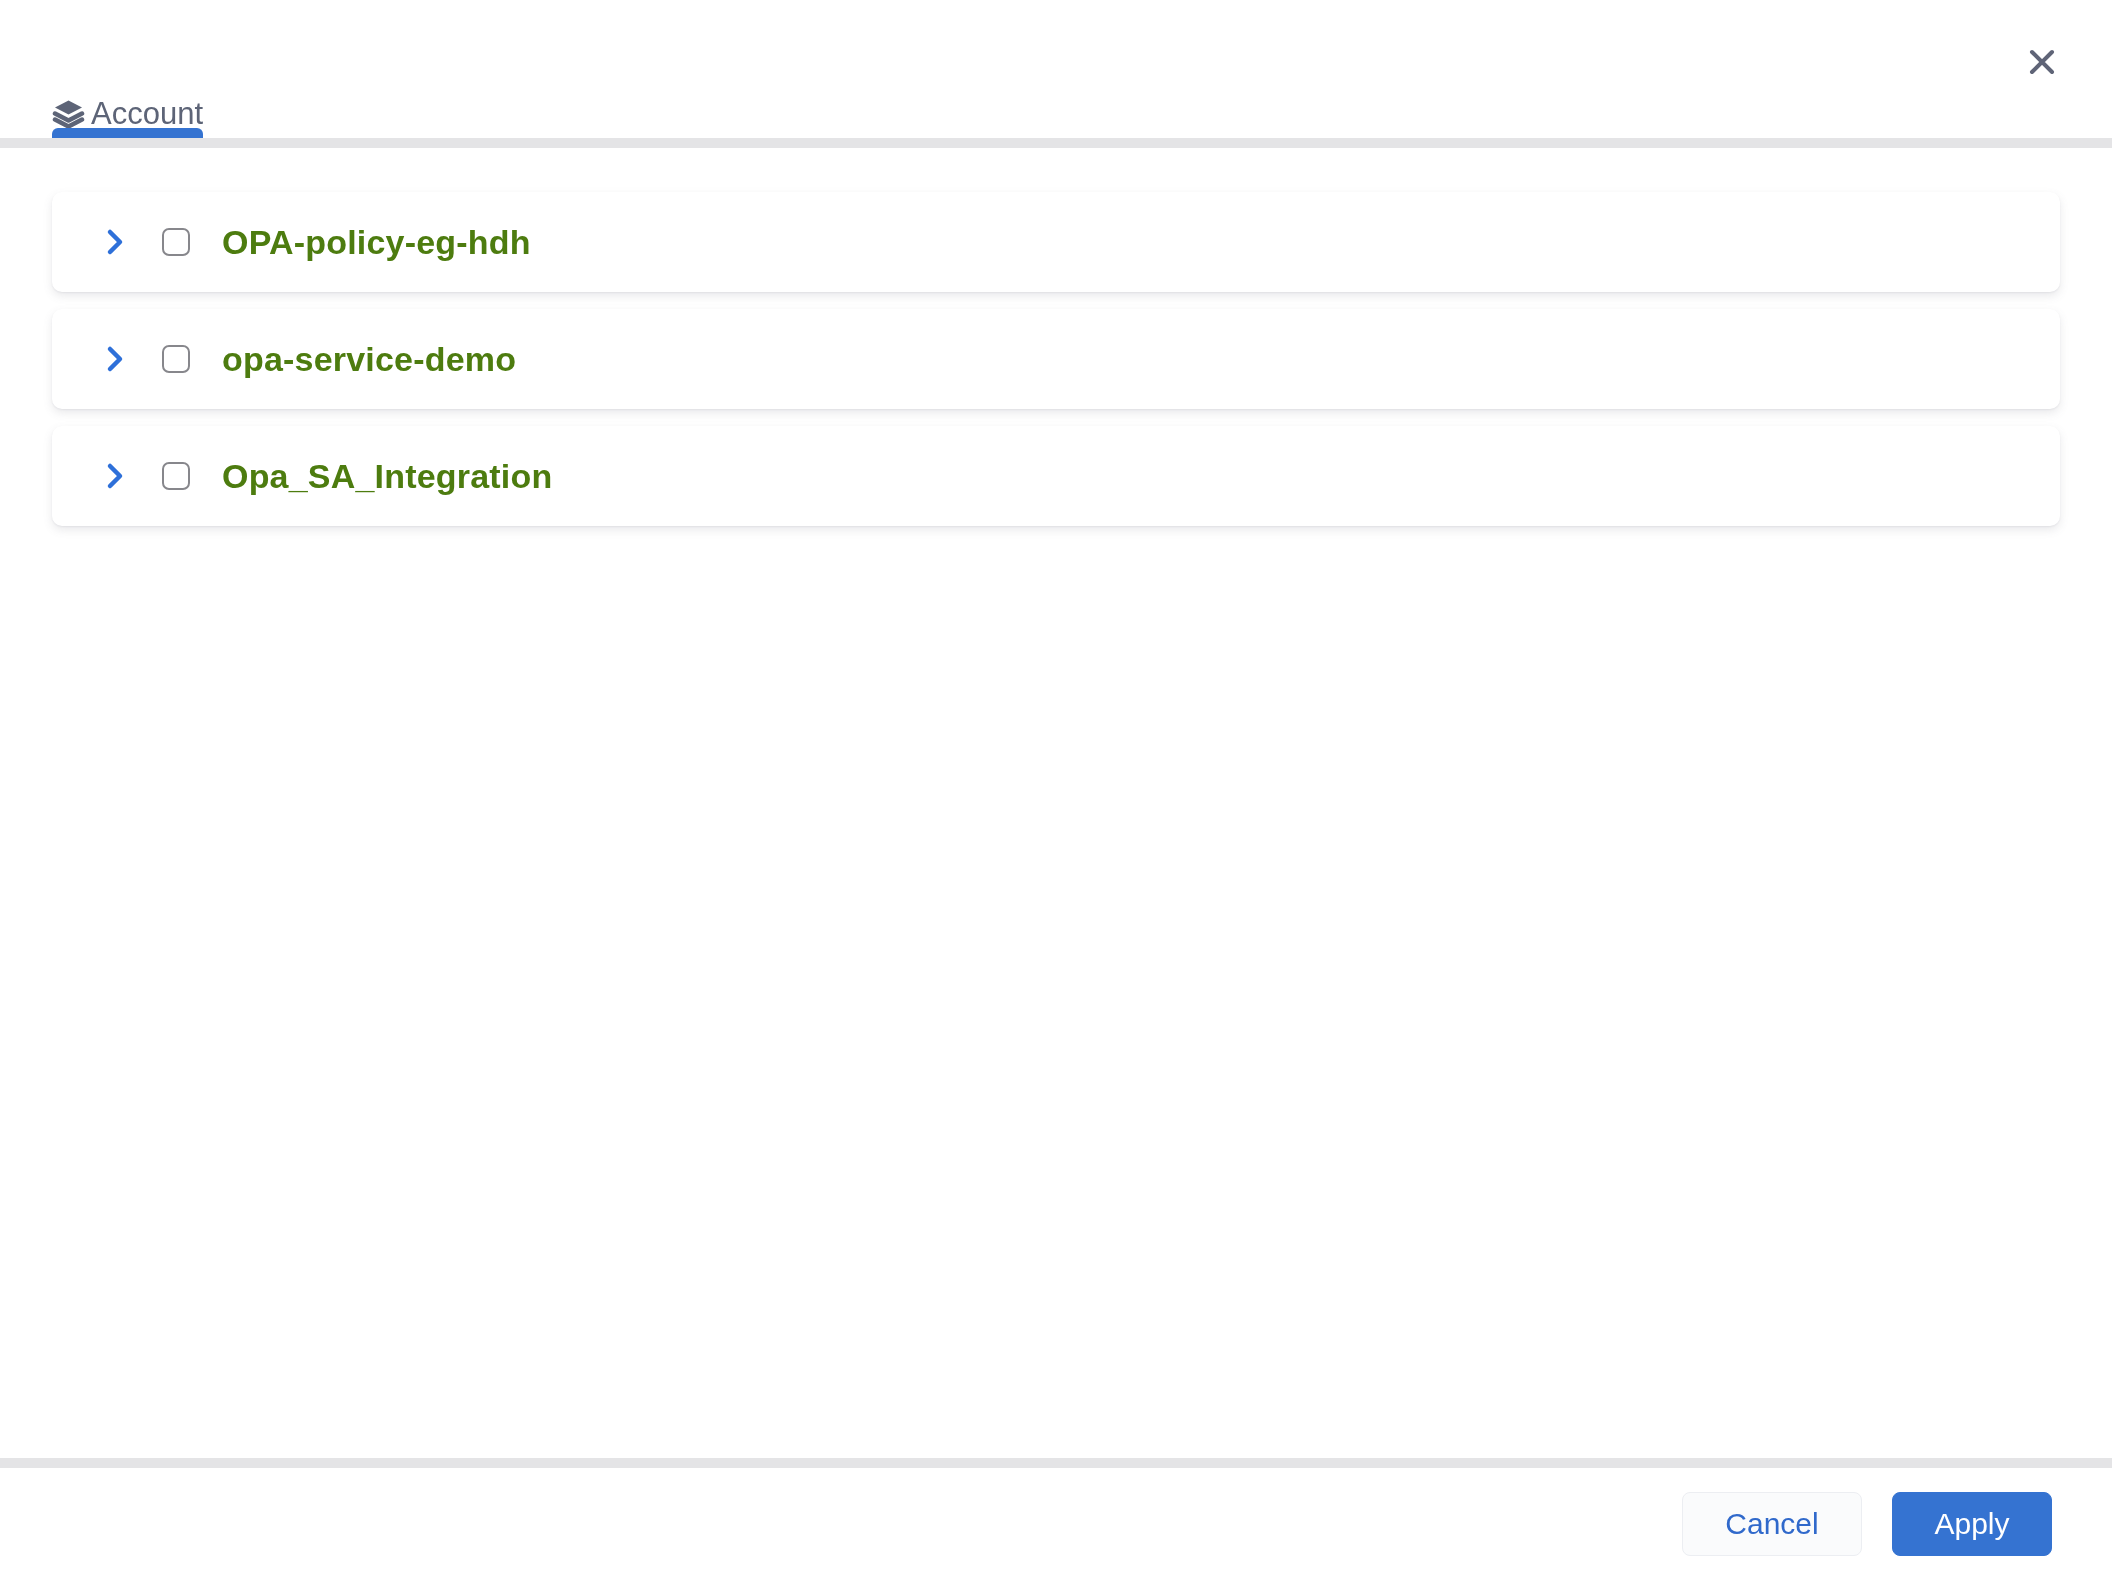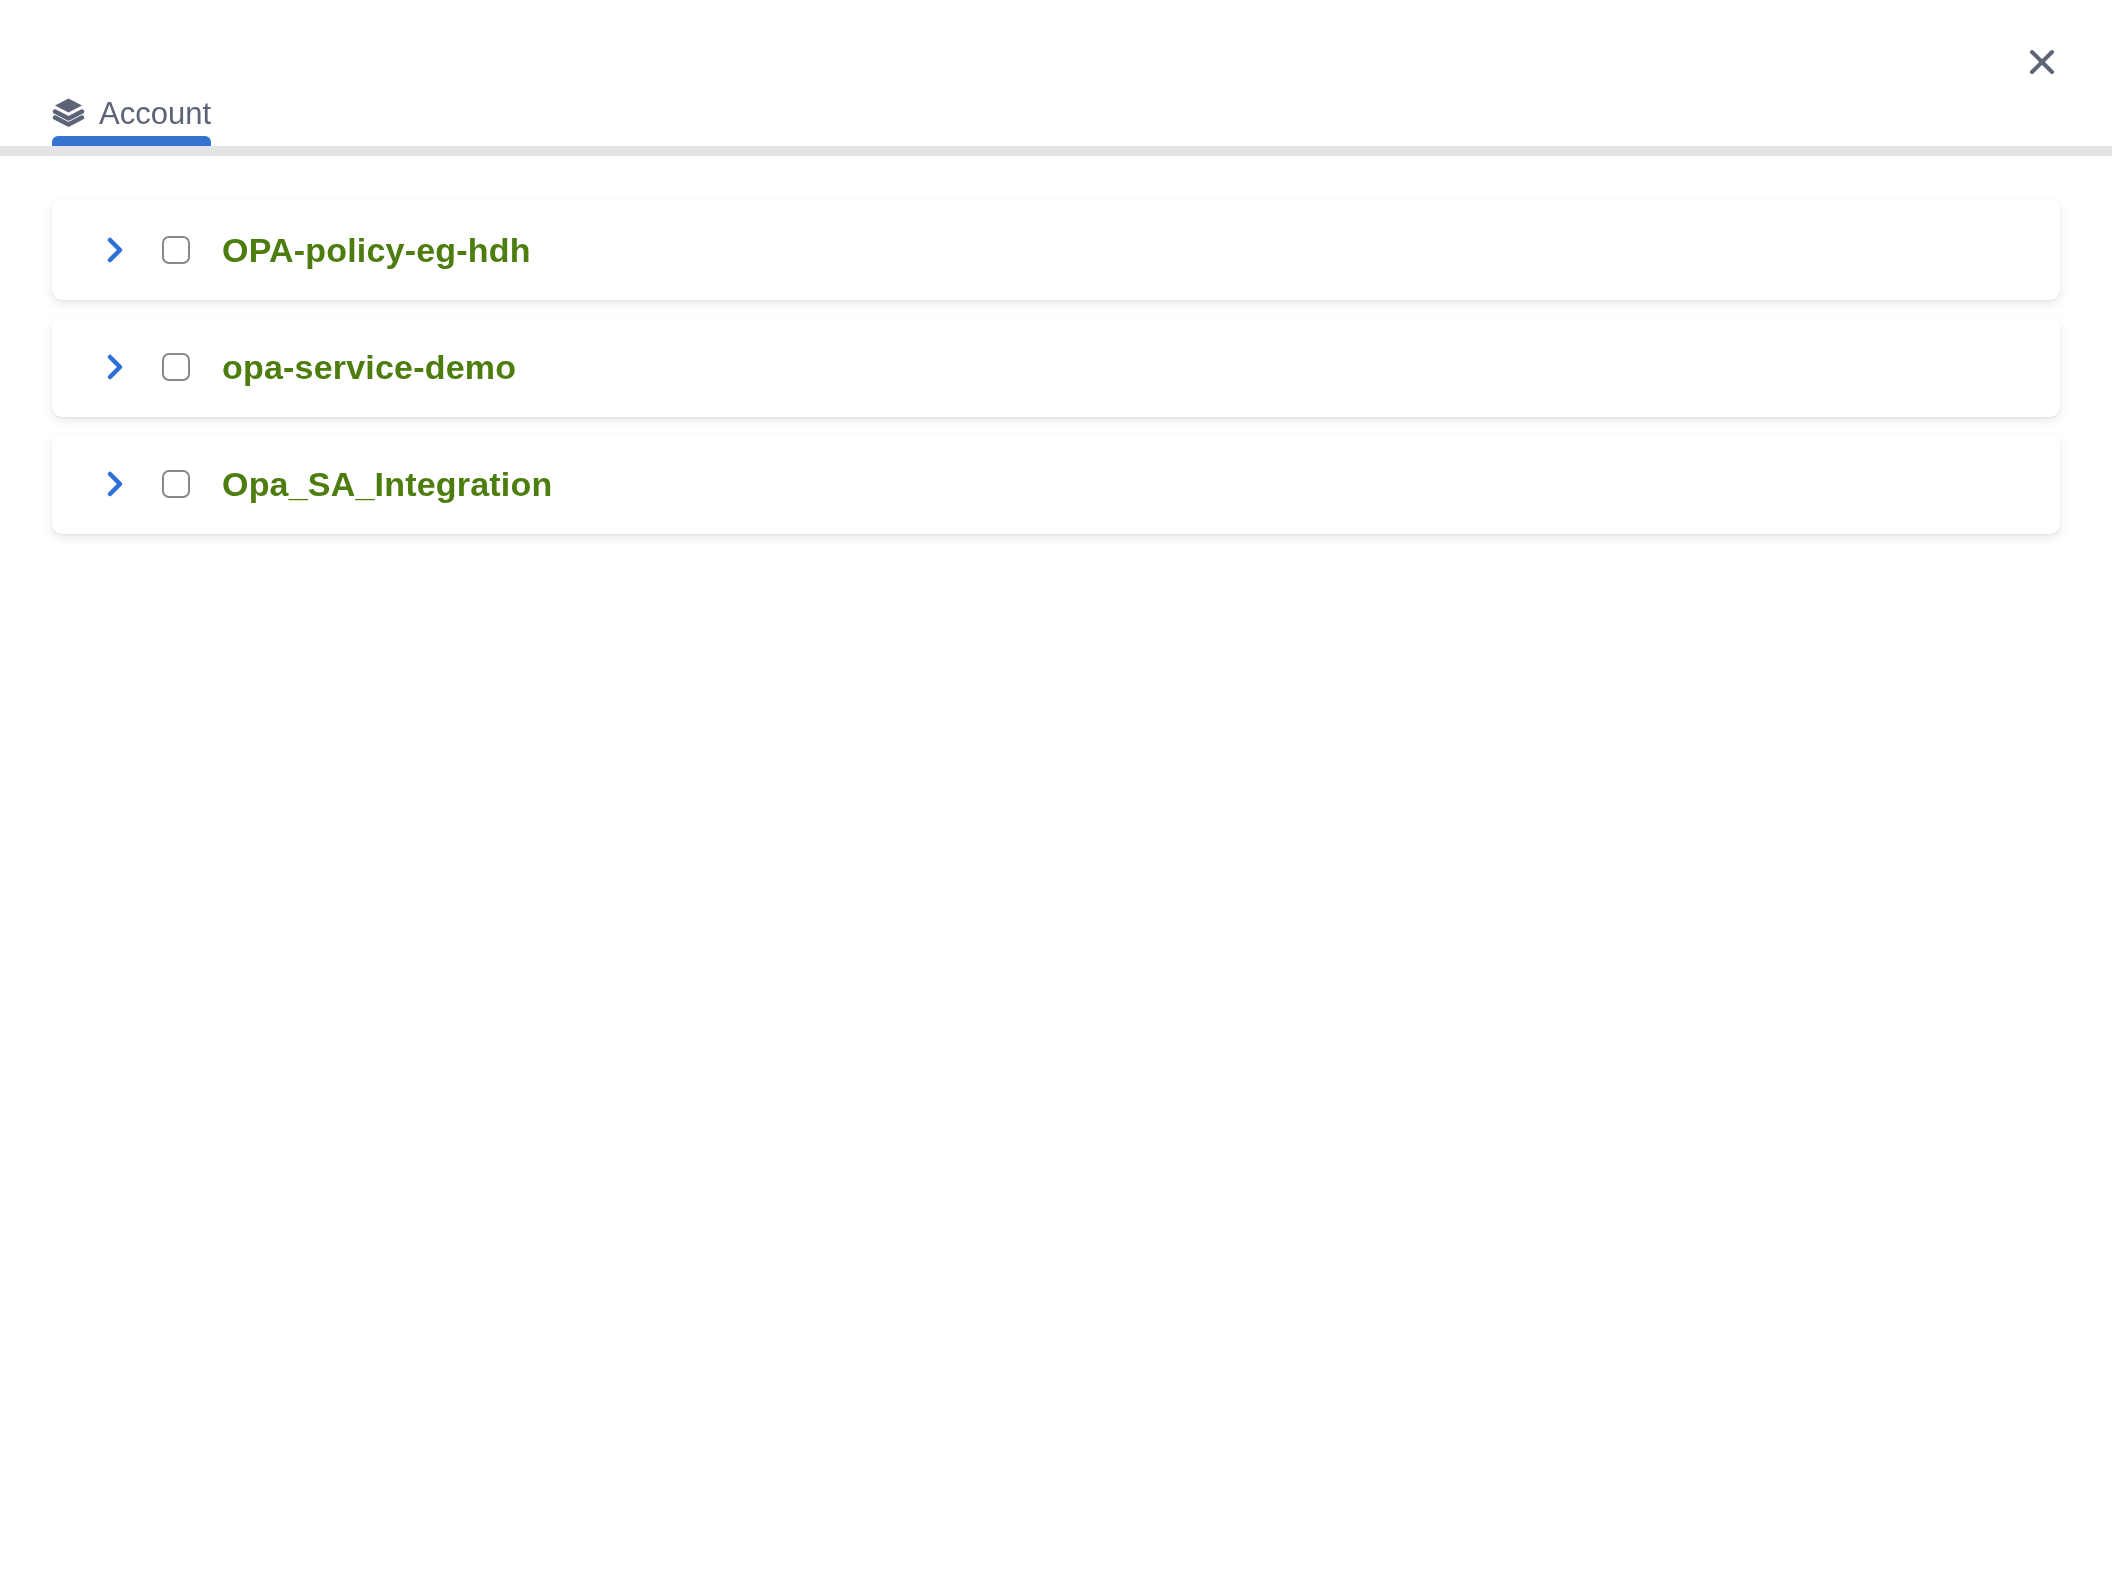--- a/index.html
+++ b/index.html
@@ -21,22 +21,22 @@
   .close-btn {
     position: absolute; top: 36px; right: 44px;
     width: 52px; height: 52px;
     display: flex; align-items: center; justify-content: center;
     background: transparent; border: none; cursor: pointer;
   }
 
   
   .tabs-bar { padding: 44px 52px 0 52px; flex: 0 0 auto; }
   .tab {
-    display: inline-flex; gap: 14px;
-    padding-bottom: 14px; position: relative; cursor: pointer;
+    display: inline-flex; align-items: center; gap: 6px;
+    padding-bottom: 6px; position: relative; cursor: pointer;
   }
   .tab-label { font-size: 31px; font-weight: 500; color: #5d6477; }
   .tab.active .tab-underline {
     position: absolute; left: 0; right: 0; bottom: 0;
     height: 10px; background: #3573d1;
     border-radius: 6px 6px 0 0;
   }
   .divider-bar { height: 10px; width: 100%; background: #e4e4e6; flex: 0 0 auto; }
 
   
@@ -155,14 +155,21 @@
         <svg width="22" height="32" viewBox="0 0 22 32">
           <path d="M6 6 L16 16 L6 26" stroke="#2e70d9" stroke-width="4.5" fill="none" stroke-linecap="round" stroke-linejoin="round"></path>
         </svg>
       </button>
       <span class="checkbox"></span>
       <span class="policy-name">Opa_SA_Integration</span>
     </div>
 
   </div>
 
+  <div class="footer">
+    <div class="divider-bar"></div>
+    <div class="footer-actions">
+      <button class="btn btn-cancel">Cancel</button>
+      <button class="btn btn-apply">Apply</button>
+    </div>
+  </div>
 
 </div>
 
 </body></html>

